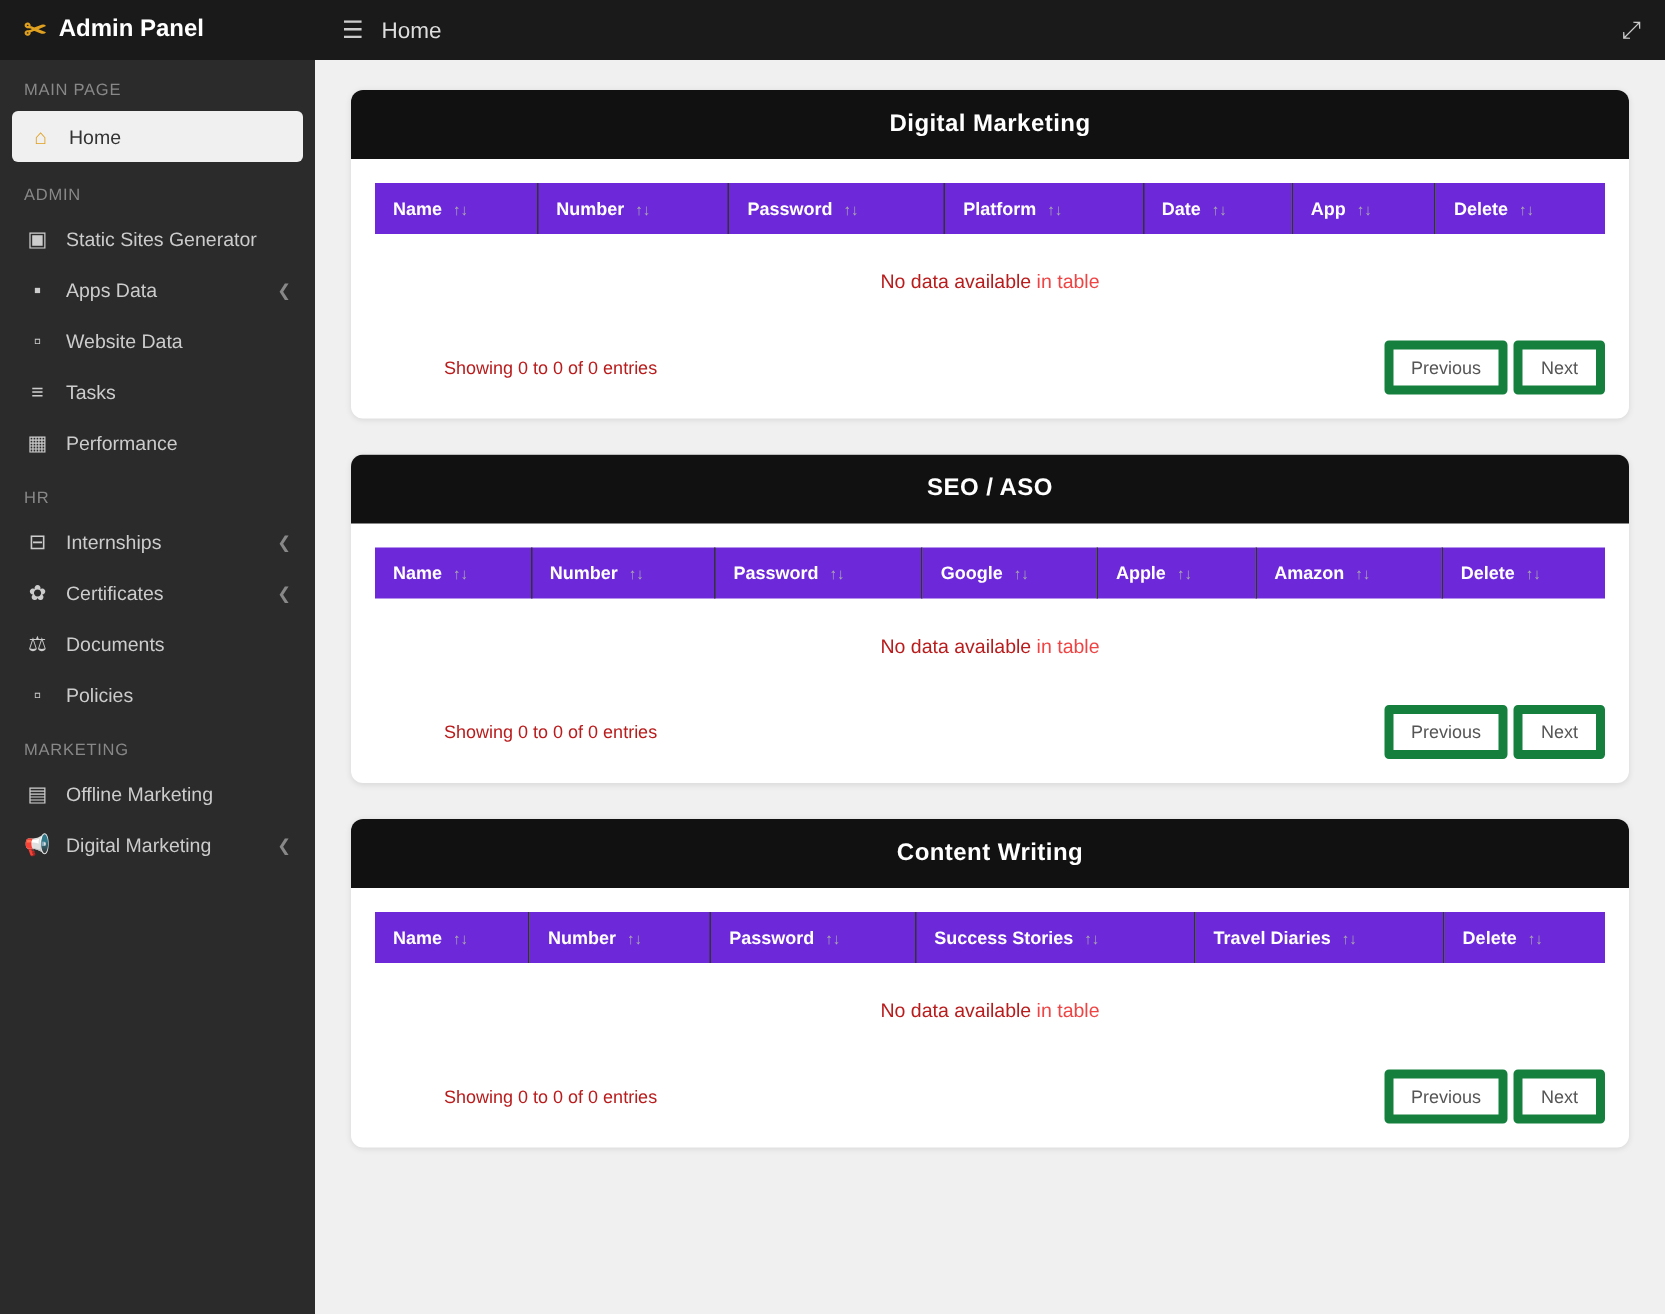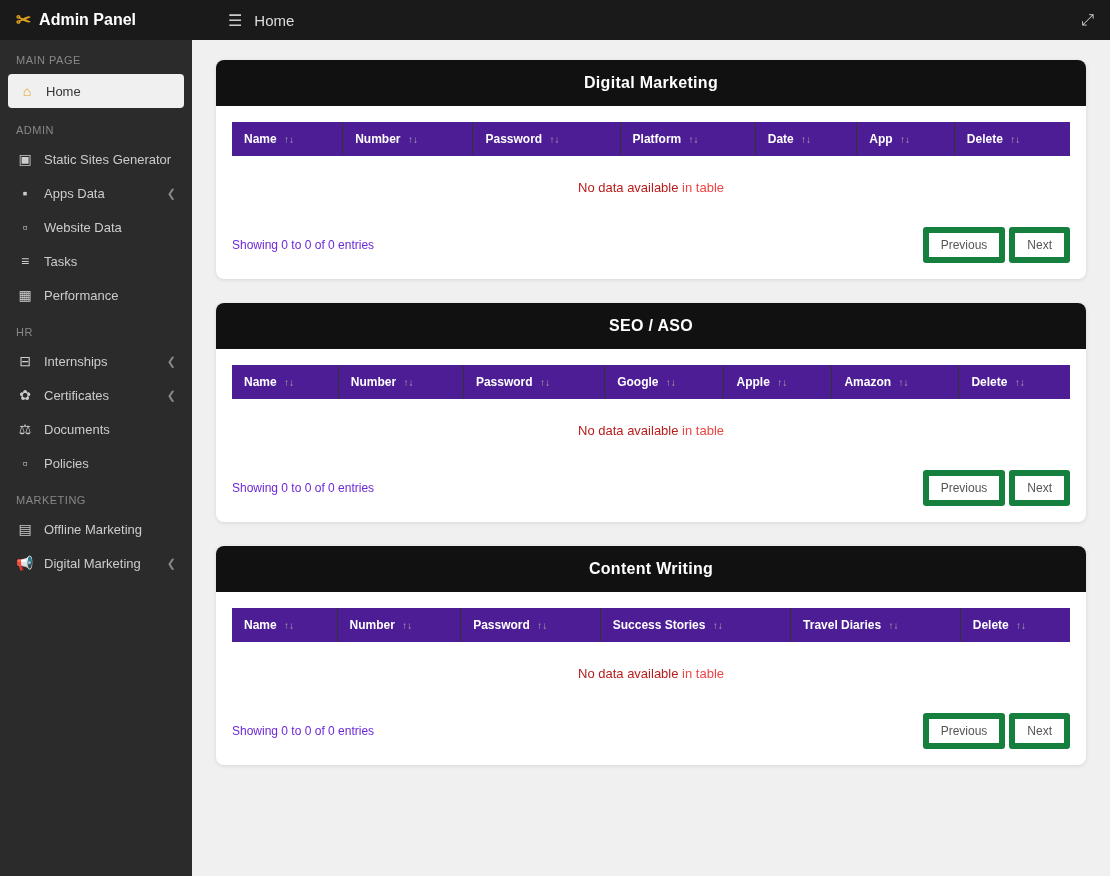--- a/index.html
+++ b/index.html
@@ -24,21 +24,21 @@
     .topbar-scissors { font-size: 18px; color: #e0a020; }
     .topbar-hamburger { font-size: 16px; color: #ccc; cursor: pointer; }
     .topbar-pagetitle { font-size: 15px; color: #ddd; }
     .topbar-expand { margin-left: auto; font-size: 16px; color: #ccc; cursor: pointer; }
 
     
     .layout { display: flex; flex: 1; overflow: hidden; }
 
     
     .sidebar {
-      width: 192px;
+      width: 210px;
       background: #2b2b2b;
       color: #ccc;
       overflow-y: auto;
       flex-shrink: 0;
       padding-bottom: 36px;
     }
     .sidebar-section-label {
       font-size: 11px;
       text-transform: uppercase;
       color: #888;
@@ -80,21 +80,21 @@
       background: #111;
       color: #fff;
       text-align: center;
       padding: 14px;
       font-size: 16px;
       font-weight: 600;
       letter-spacing: 0.3px;
     }
     .table-card-body { padding: 16px; }
     .data-table { width: 100%; border-collapse: collapse; }
-    .data-table thead tr { background: #4c1d95; }
+    .data-table thead tr { background: #6d28d9; }
     .data-table th {
       color: #fff;
       font-size: 12px;
       font-weight: 600;
       padding: 10px 12px;
       text-align: left;
       border-right: 1px solid #333;
       white-space: nowrap;
     }
     .data-table th:last-child { border-right: none; }
@@ -107,21 +107,22 @@
     .no-data { color: #b91c1c; }
     .in-table { color: #ef4444; }
     .table-footer {
       display: flex;
       justify-content: space-between;
       align-items: center;
       padding: 8px 0 0;
     }
     .showing-text {
       font-size: 12px;
-      color: #6d28d9;
+      color: #b91c1c;
+      margin-left: 46px;
     }
     .pagination { display: flex; gap: 4px; }
     .page-btn {
       padding: 5px 12px;
       border: 6px solid #15803d;
       background: #fff;
       color: #555;
       font-size: 12px;
       cursor: pointer;
       border-radius: 3px;

